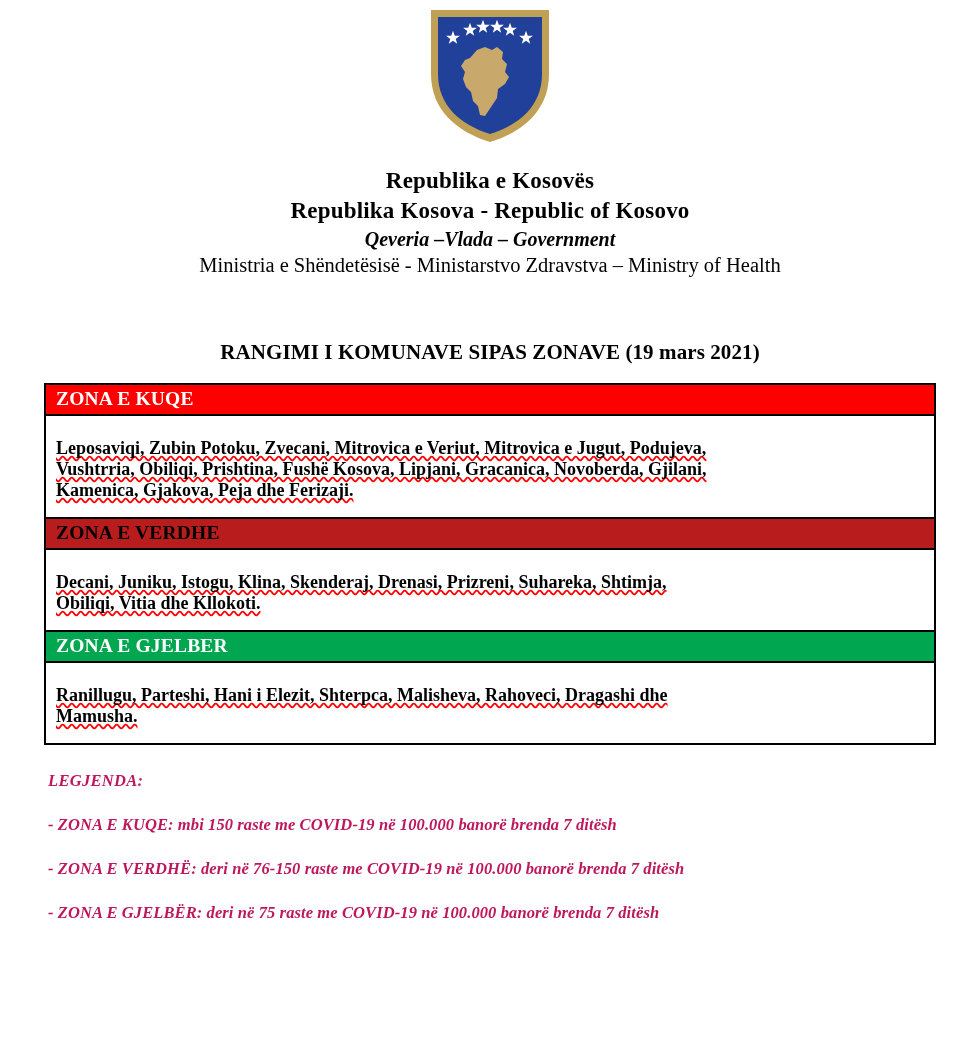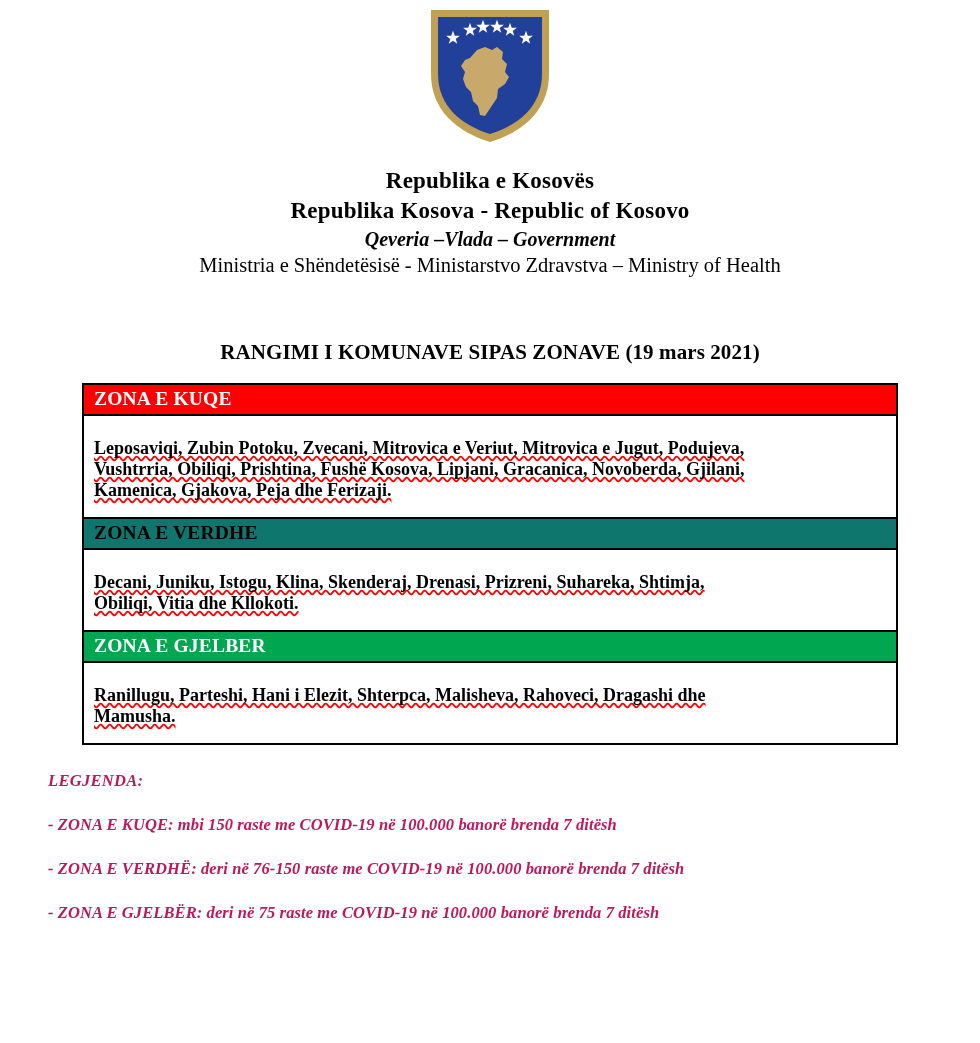--- a/index.html
+++ b/index.html
@@ -64,21 +64,21 @@
     text-align: center;
     font-weight: bold;
     font-size: 21px;
     margin-top: 62px;
     margin-bottom: 10px;
     letter-spacing: 0.1px;
   }
 
   
   .zone-table {
-    width: 816px;
+    width: 892px;
     margin: 18px auto;
     border-collapse: collapse;
     border: 2px solid #000000;
     table-layout: fixed;
   }
   .zone-table td {
     border: 2px solid #000000;
     padding: 0;
     vertical-align: top;
   }
@@ -185,21 +185,21 @@
       </tr>
       <tr>
         <td class="zone-body">
           <div class="line"><span class="sp">Leposaviqi, Zubin Potoku, Zvecani, Mitrovica e Veriut, Mitrovica e Jugut, Podujeva,</span></div>
           <div class="line"><span class="sp">Vushtrria, Obiliqi, Prishtina, Fushë Kosova, Lipjani, Gracanica, Novoberda, Gjilani,</span></div>
           <div class="line"><span class="sp">Kamenica, Gjakova, Peja dhe Ferizaji.</span></div>
         </td>
       </tr>
 
       <tr>
-        <td class="zone-head" style="background: #0f766e; color: rgb(0, 0, 0);">
+        <td class="zone-head" style="background: #b91c1c; color: rgb(0, 0, 0);">
           <span>ZONA E VERDHE</span>
         </td>
       </tr>
       <tr>
         <td class="zone-body">
           <div class="line"><span class="sp">Decani, Juniku, Istogu, Klina, Skenderaj, Drenasi, Prizreni, Suhareka, Shtimja,</span></div>
           <div class="line"><span class="sp">Obiliqi, Vitia dhe Kllokoti.</span></div>
         </td>
       </tr>
 

